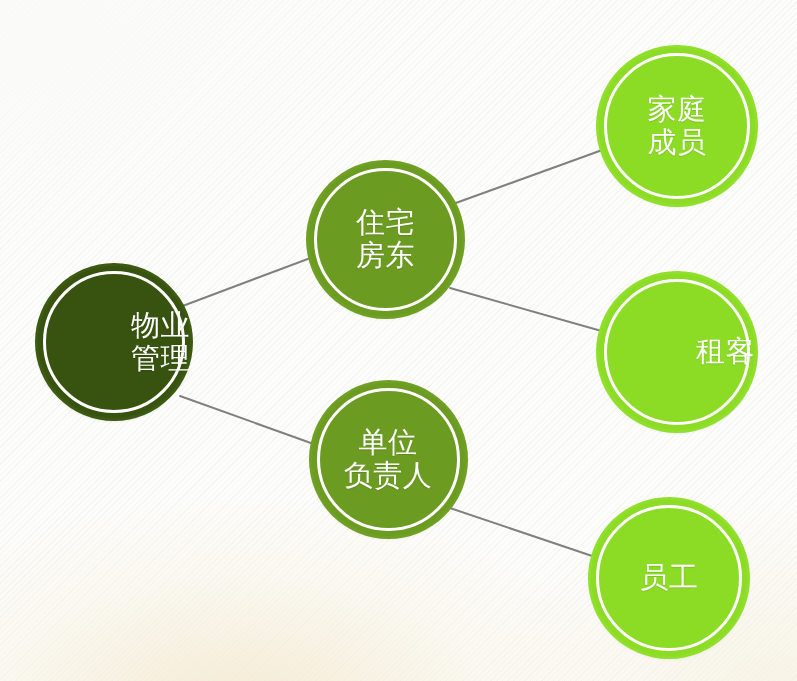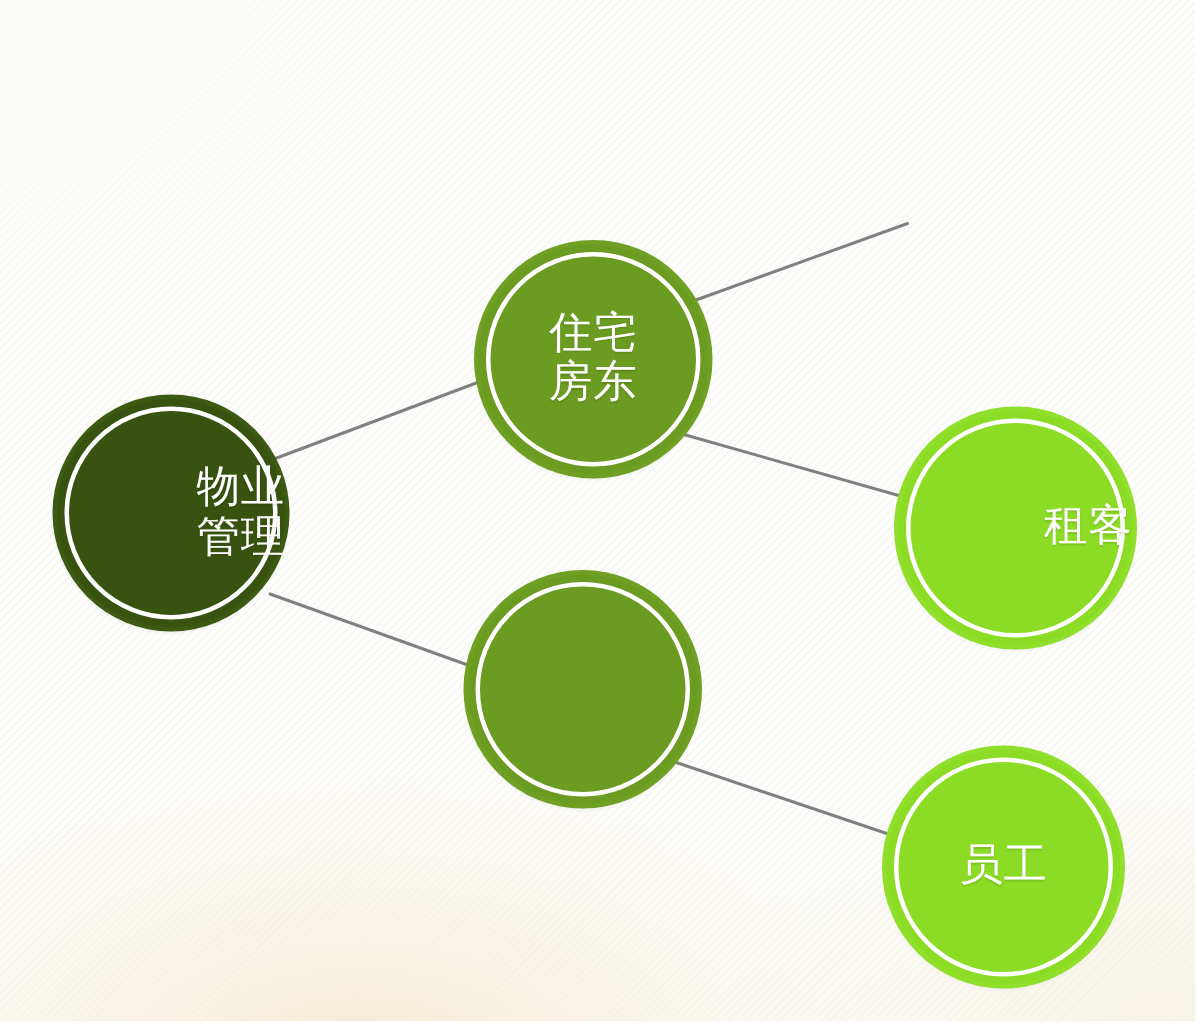--- a/index.html
+++ b/index.html
@@ -115,30 +115,37 @@
       <line x1="450" y1="288" x2="605" y2="332" stroke="#808080" stroke-width="2" stroke-linecap="round"></line>
       <line x1="450" y1="508" x2="604" y2="560" stroke="#808080" stroke-width="2" stroke-linecap="round"></line>
     </svg>
 
   <div class="node lvl1" style="left: 38px; top: 266px; justify-content: flex-end;">
     <span class="ring"></span>
     <span class="label">物业
 管理</span>
   </div>
 
-  <div class="node lvl2" style="left: 319px; top: 162.5px;">
+  <div class="node lvl2" style="left: 309px; top: 162.5px;">
     <span class="ring"></span>
     <span class="label">住宅
 房东</span>
   </div>
 
   <div class="node lvl2" style="left: 311.5px; top: 382.5px;">
     <span class="ring"></span>
+    <span class="label">单位
+负责人</span>
   </div>
 
+  <div class="node lvl3" style="left: 599px; top: 48px;">
+    <span class="ring"></span>
+    <span class="label">家庭
+成员</span>
+  </div>
 
   <div class="node lvl3" style="left: 599px; top: 274px; justify-content: flex-end;">
     <span class="ring"></span>
     <span class="label">租客</span>
   </div>
 
   <div class="node lvl3" style="left: 591px; top: 500px;">
     <span class="ring"></span>
     <span class="label">员工</span>
   </div>

